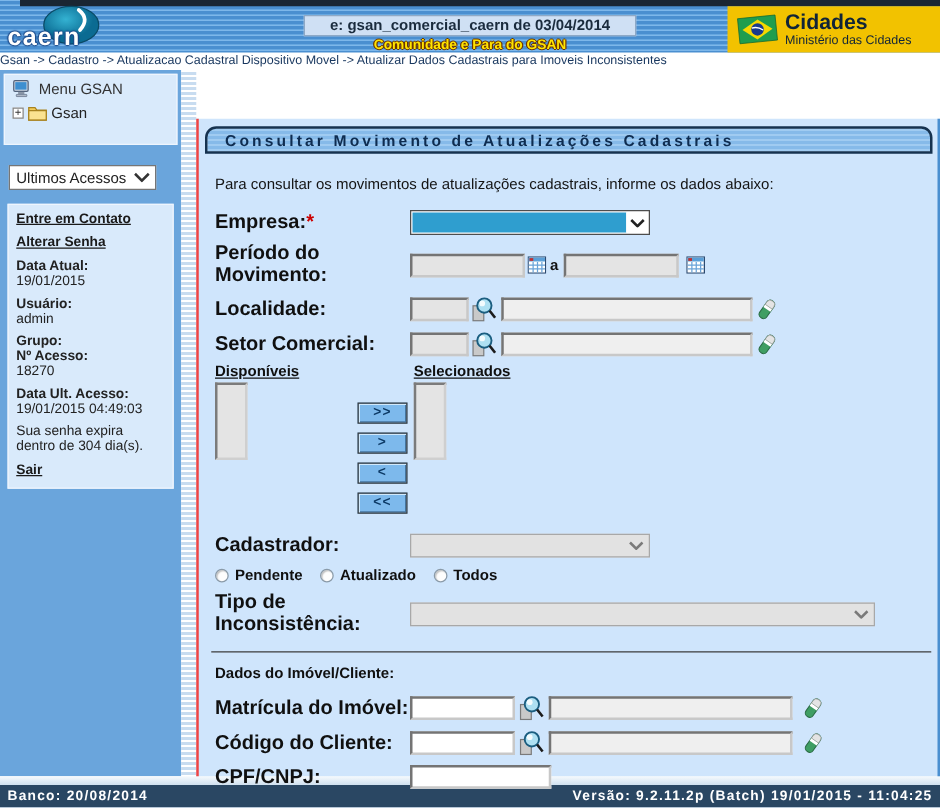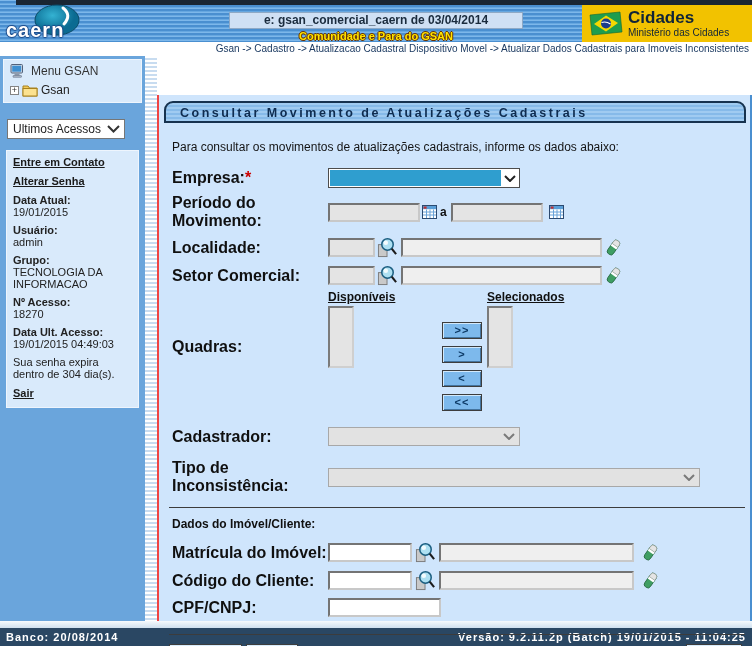--- a/index.html
+++ b/index.html
@@ -8,39 +8,39 @@
   .page { width:752px; height:646px; display:flex; flex-direction:column; position:relative; }
 
   
   .hdr { height:42px; position:relative;
     background: repeating-linear-gradient(180deg,#7db7ea 0 1px,#4a8fd0 1px 3px,#66a7e0 3px 4px); }
   .top-strip { position:absolute; top:0; left:16px; right:0; height:5px; background:#1a2633; }
   .caern { position:absolute; left:4px; top:1px; width:120px; height:41px; }
   .caern svg { position:absolute; left:28px; top:2px; }
   .caern-text { position:absolute; left:2px; top:18px; font-size:20px; font-weight:bold; color:#fff;
     letter-spacing:1px; text-shadow:-1px 0 1px #1a4a8a, 1px 0 1px #1a4a8a, 0 -1px 1px #1a4a8a, 0 1px 1px #1a4a8a; }
-  .env-box { position:absolute; left:50%; transform:translateX(-50%); top:12px; width:294px; height:17px;
+  .env-box { position:absolute; left:50%; transform:translateX(-50%); top:12px; width:266px; height:17px;
     background:#cfe0f4; border:1px solid #8ea9c6; font-size:12px; font-weight:bold; color:#1a2b3d;
     text-align:center; line-height:15px; }
   .help-link { position:absolute; left:50%; transform:translateX(-50%); top:30px; font-size:11px; font-weight:bold;
     color:#ffe400; white-space:nowrap; cursor:pointer;
     text-shadow:-1px 0 0 #6b3400, 1px 0 0 #6b3400, 0 -1px 0 #6b3400, 0 1px 0 #6b3400; }
   .cidades { position:absolute; right:0; top:5px; width:170px; height:37px; background:#f2c200;
     display:flex; align-items:center; gap:4px; padding-left:6px; }
   .cid-txt .t1 { font-size:17px; font-weight:bold; color:#102438; line-height:18px; }
   .cid-txt .t2 { font-size:10px; color:#102438; }
 
   
-  .breadcrumb { height:14px; background:#fff; font-size:10px; color:#17365e; text-align:right;
+  .breadcrumb { height:14px; background:#fff; font-size:10px; color:#17365e; 
     padding-right:3px; line-height:14px; white-space:nowrap; overflow:hidden; }
 
   
   .body-row { height:565px; display:flex; }
   .sidebar { width:145px; background:#6aa5dc; padding:3px 0 0 0; }
-  .menu-box { margin:0 3px; background:#d9eafb; border:1px solid #eef5fd; padding:4px 4px 5px 6px; }
+  .menu-box { margin:0 3px; background:#d9eafb; border:1px solid #eef5fd; padding:4px 4px 18px 6px; }
   .menu-title-row { display:flex; align-items:center; gap:6px; font-size:12px; color:#333; }
   .tree-row { display:flex; align-items:center; gap:3px; font-size:12px; color:#222; margin-top:5px; cursor:pointer; }
   .plus-box { width:9px; height:9px; border:1px solid #848484; background:#fff; font-size:9px; line-height:7px;
     text-align:center; color:#333; }
   .sb-select { margin:16px 0 0 7px; width:118px; height:20px; background:#fff; border:1px solid #767676;
     display:flex; align-items:center; justify-content:space-between; padding:0 4px 0 5px; font-size:12px;
     color:#222; cursor:pointer; }
   .info-panel { margin:11px 6px 0 6px; background:#d9eafb; border:1px solid #eef5fd; padding:5px 6px 7px 6px;
     font-size:11px; color:#222; }
   .info-panel a { display:block; font-weight:bold; color:#1a1a1a; text-decoration:underline; margin-bottom:7px; cursor:pointer; }
@@ -179,21 +179,20 @@
       </div>
 
       <div class="info-panel">
         <a>Entre em Contato</a>
         <a>Alterar Senha</a>
         <div class="ip-label">Data Atual:</div>
         <div class="ip-value">19/01/2015</div>
         <div class="ip-label">Usuário:</div>
         <div class="ip-value">admin</div>
         <div class="ip-label">Grupo:</div>
-        <div class="ip-value">TECNOLOGIA DA INFORMACAO</div>
         <div class="ip-label">Nº Acesso:</div>
         <div class="ip-value">18270</div>
         <div class="ip-label">Data Ult. Acesso:</div>
         <div class="ip-value">19/01/2015 04:49:03</div>
         <div class="expira">Sua senha expira dentro de 304 dia(s).</div>
         <a style="margin-bottom:1px;">Sair</a>
       </div>
     </aside>
 
     <div class="gap-strip"></div>
@@ -289,21 +288,20 @@
             <g transform="rotate(35 10 10)">
               <rect x="6" y="0.5" width="8" height="19" rx="3.5" fill="#3f9e63" stroke="#2a6b44"></rect>
               <path d="M6 7 h8 v3 h-8 Z" fill="#ffffff"></path>
               <path d="M6 4 a4 3.5 0 0 1 8 0 v3 h-8 Z" fill="#e4e4e4" stroke="#9a9a9a" stroke-width="0.6"></path>
             </g>
           </svg>
         </span>
       </div>
 
       <div class="quadras-block">
-        <span class="lbl quadras-lbl">Quadras:</span>
         <div class="dual">
           <div class="dual-col">
             <div class="dual-head">Disponíveis</div>
             <div class="listbox"></div>
           </div>
           <div class="transfer">
             <button class="tbtn">&gt;&gt;</button>
             <button class="tbtn">&gt;</button>
             <button class="tbtn">&lt;</button>
             <button class="tbtn">&lt;&lt;</button>
@@ -319,20 +317,34 @@
         <span class="lbl">Cadastrador:</span>
         <div class="select-dis" style="width:192px;">
           <span></span>
           <svg width="12" height="7" viewBox="0 0 12 7">
               <polyline points="1,1 6,6 11,1" fill="none" stroke="#7a7a7a" stroke-width="2"></polyline>
             </svg>
         </div>
       </div>
 
       <div class="row" style="margin-top:7px;">
+        <div class="radio-group">
+          <span class="radio-opt">
+            <span class="radio"></span>
+            <span class="rl">Pendente</span>
+          </span>
+          <span class="radio-opt">
+            <span class="radio"></span>
+            <span class="rl">Atualizado</span>
+          </span>
+          <span class="radio-opt">
+            <span class="radio"></span>
+            <span class="rl">Todos</span>
+          </span>
+        </div>
       </div>
 
       <div class="row" style="margin-top:6px;">
         <span class="lbl">Tipo de Inconsistência:</span>
         <div class="select-dis" style="width:372px;">
           <span></span>
           <svg width="12" height="7" viewBox="0 0 12 7">
               <polyline points="1,1 6,6 11,1" fill="none" stroke="#7a7a7a" stroke-width="2"></polyline>
             </svg>
         </div>

